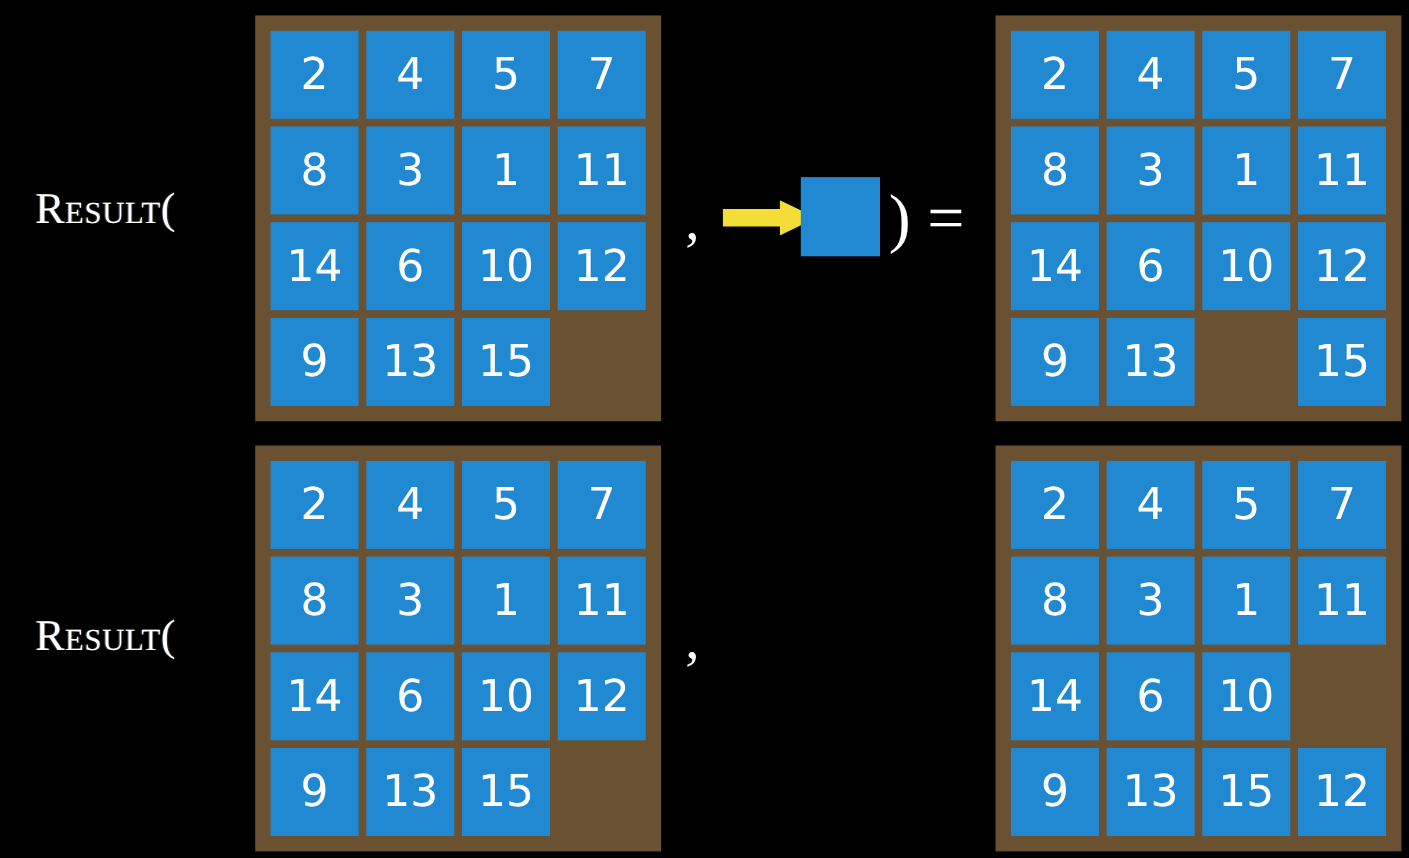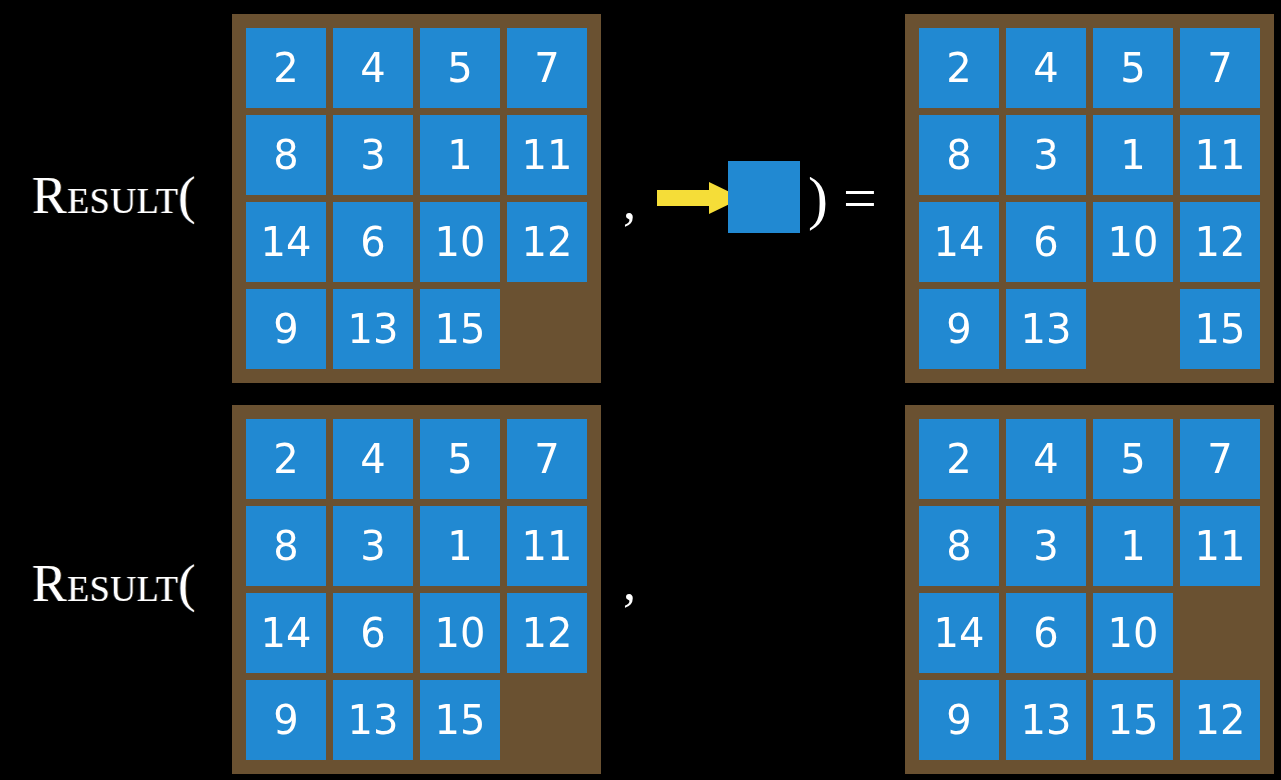--- a/index.html
+++ b/index.html
@@ -29,21 +29,21 @@
   }
   .eq-row.row-1 { top: 0px;   height: 392px; }
   .eq-row.row-2 { top: 391px; height: 389px; }
 
   
   .result-label {
     position: absolute;
     left: 32px;
     font-family: "Liberation Serif", "DejaVu Serif", serif;
     color: #ffffff;
-    font-size: 52px;
+    font-size: 40px;
     line-height: 1;
     font-variant: small-caps;
     letter-spacing: 0.5px;
     white-space: nowrap;
     text-shadow: 1px 0 0 rgba(120,80,30,0.55), -1px 0 0 rgba(90,140,200,0.45);
   }
   .row-1 .result-label { top: 170px; }
   .row-2 .result-label { top: 167px; }
 
   

